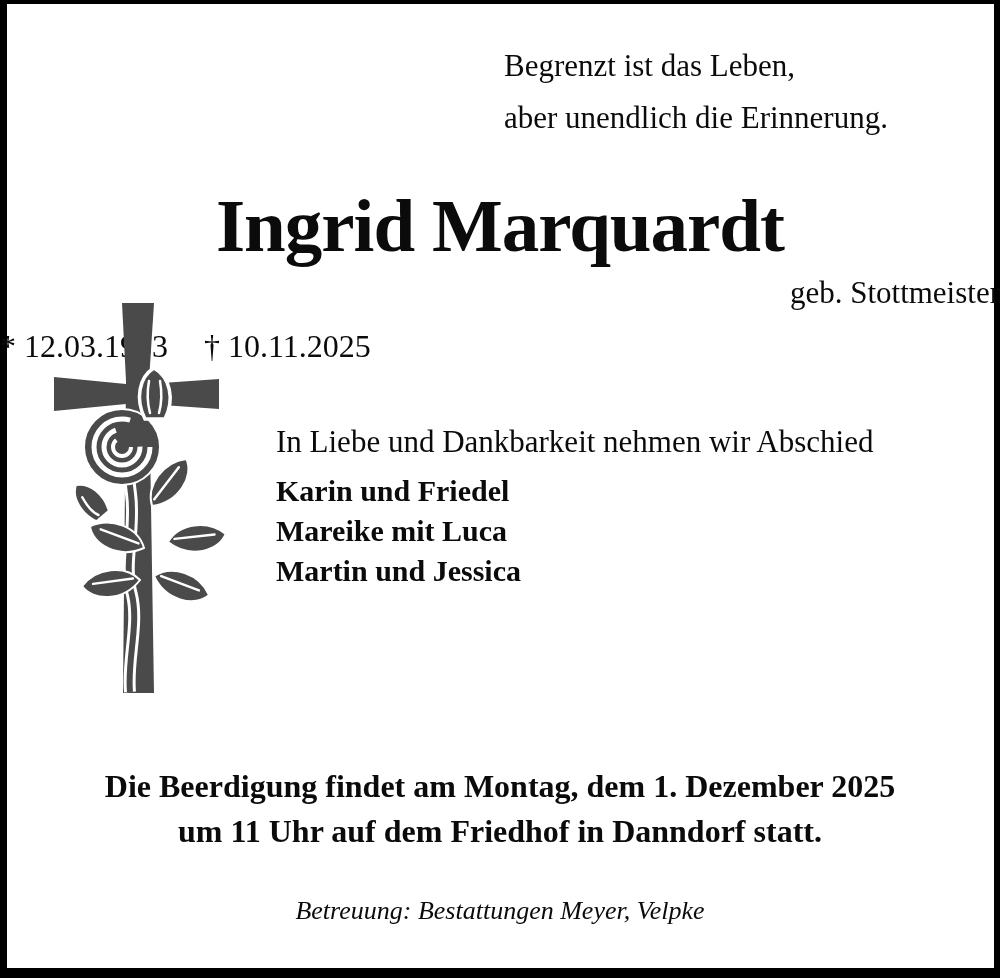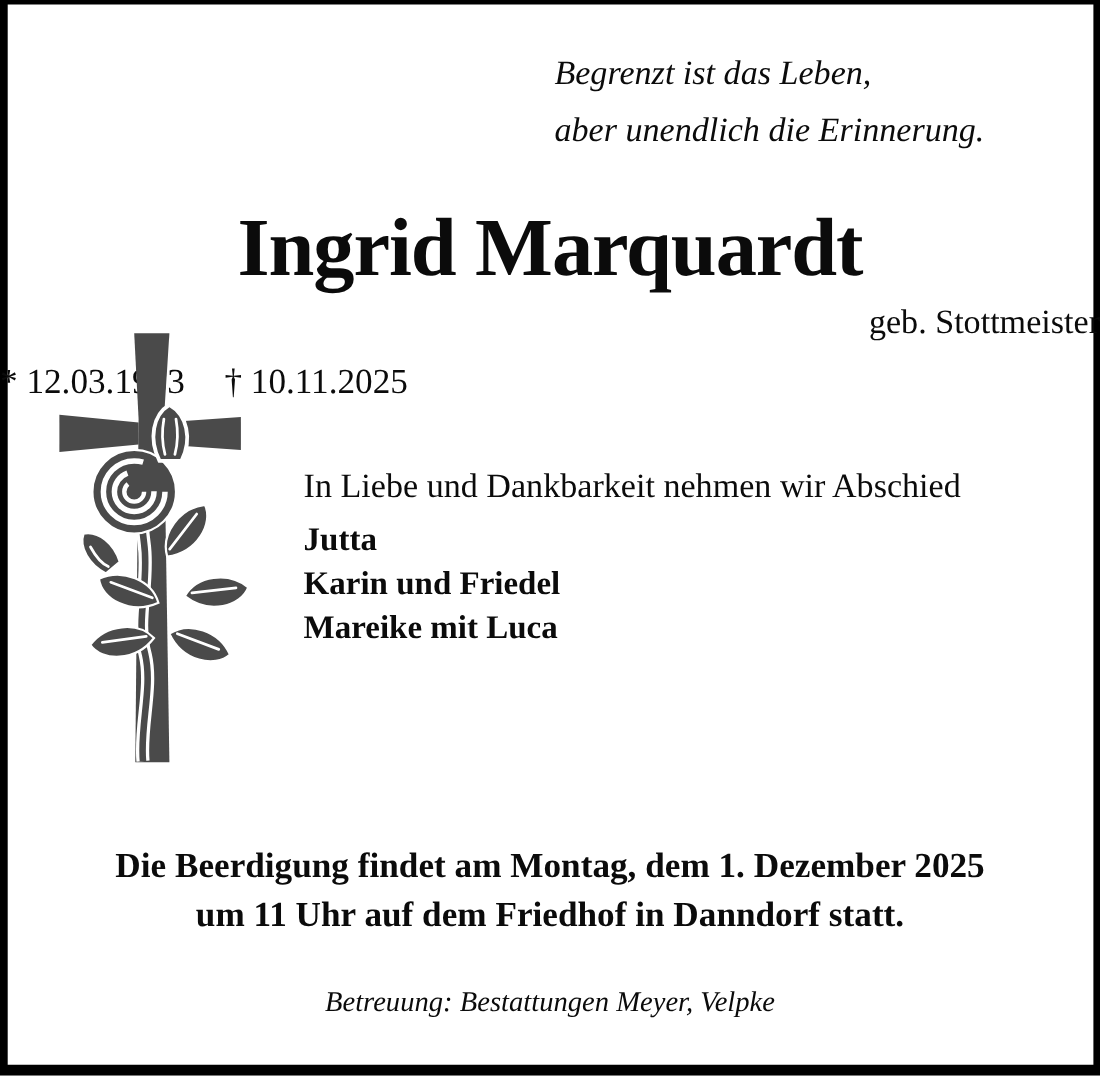--- a/index.html
+++ b/index.html
@@ -14,21 +14,21 @@
   .frame{
     position:absolute;inset:0;
     border-top:4px solid #000;
     border-left:7px solid #000;
     border-right:6px solid #000;
     border-bottom:10px solid #000;
     pointer-events:none;
   }
   .epigraph{
     position:absolute;left:504px;top:40px;
-    font-style:italic;font-size:31px;line-height:52px;
+    font-size:31px;line-height:52px;
     white-space:nowrap;
   }
   .title{
     position:absolute;left:0;right:0;top:183px;
     text-align:center;
     font-size:75px;font-weight:bold;line-height:86px;
     letter-spacing:-1px;
     white-space:nowrap;
   }
   .maiden{
@@ -132,23 +132,23 @@
 
     <g transform="translate(55,223) rotate(-40)">
       <path d="M0,-24 C-12,-17 -15,2 -8,18 L9,18 C16,2 13,-17 0,-24 Z" fill="#4a4a4a" stroke="#ffffff" stroke-width="3"></path>
       <path d="M-3,-10 C-5,0 -5,8 -2,14" class="vein"></path>
     </g>
   </svg>
 
   <div class="farewell">In Liebe und Dankbarkeit nehmen wir Abschied</div>
 
   <div class="mourners">
-    <div>Jutta</div>
     <div>Karin und Friedel</div>
     <div>Mareike mit Luca</div>
+    <div>Martin und Jessica</div>
   </div>
 
   <div class="funeral">
     <div>Die Beerdigung findet am Montag, dem 1. Dezember 2025</div>
     <div>um 11 Uhr auf dem Friedhof in Danndorf statt.</div>
   </div>
 
   <div class="care">Betreuung: Bestattungen Meyer, Velpke</div>
 
 </div>

